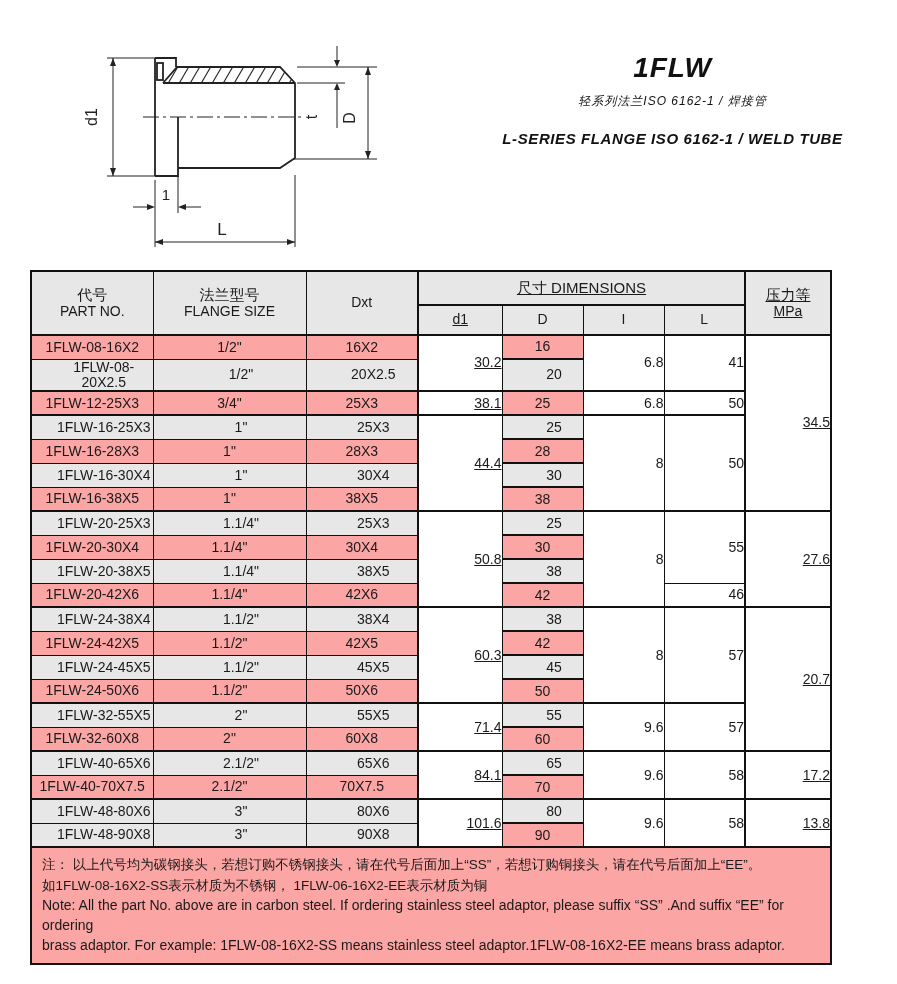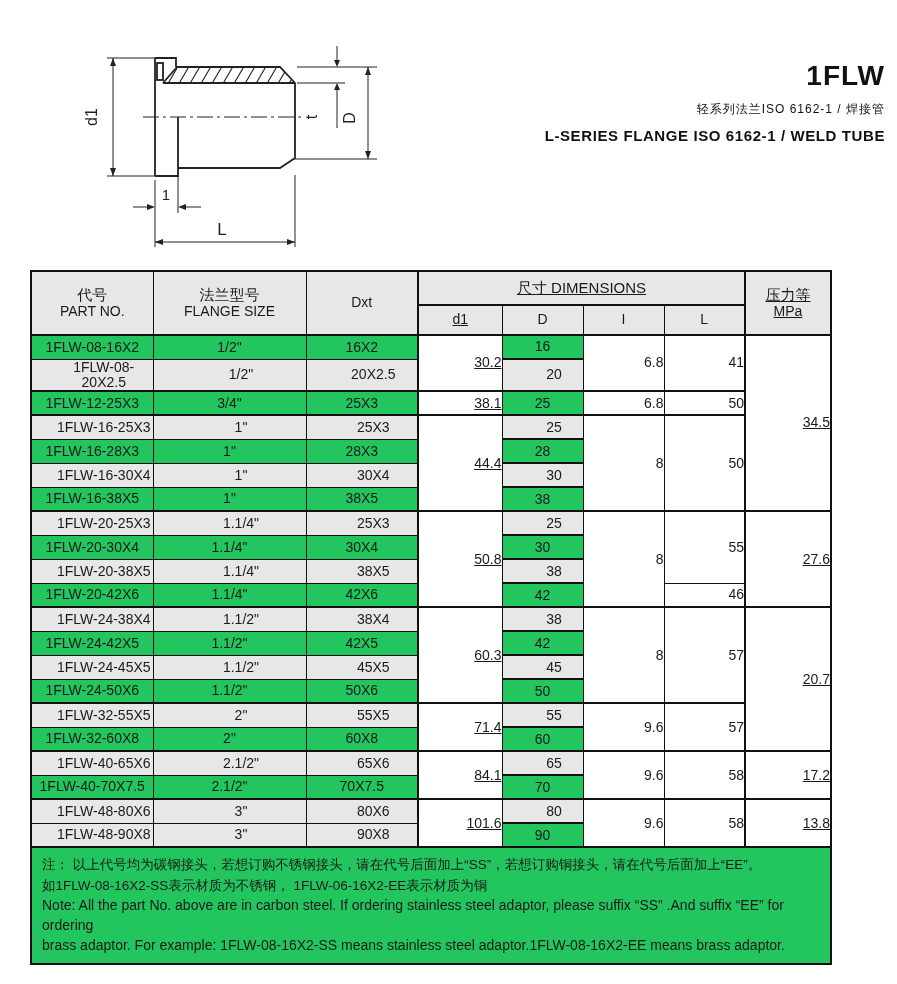--- a/index.html
+++ b/index.html
@@ -1,35 +1,35 @@
 <!DOCTYPE html>
 <html><head>
 <meta charset="utf-8">
 <style>
   html,body { margin:0; padding:0; background:#ffffff; }
   .page {
     position:relative; width:897px; height:984px; background:#fff;
     font-family:"Liberation Sans", sans-serif; color:#1a1a1a; overflow:hidden;
   }
   
-  .titleblock { position:absolute; left:460px; top:60px; width:425px; text-align:right; }
+  .titleblock { position:absolute; left:460px; top:52px; width:425px; text-align:center;font-style:italic; }
   .model { font-size:28px; font-weight:bold; letter-spacing:1px; color:#111; }
   .sub-cn { font-size:12px; margin-top:9px; color:#111; letter-spacing:1px; }
-  .sub-en { font-size:15px; margin-top:9px; color:#111; letter-spacing:0.6px; font-weight:bold; }
+  .sub-en { font-size:15px; margin-top:20px; color:#111; letter-spacing:0.6px; font-weight:bold; }
   
   .drawing { position:absolute; left:55px; top:25px; }
   .drawing text { font-family:"Liberation Sans", sans-serif; fill:#222; }
   .outline { stroke:#222; stroke-width:1.8; fill:none; }
   .thin    { stroke:#222; stroke-width:1;   fill:none; }
   .hatch   { stroke:#222; stroke-width:1.1; fill:none; }
   .ah      { fill:#222; stroke:none; }
   
   table.spec {
     position:absolute; left:30px; top:270px; width:800px;
-    border-collapse:collapse; table-layout:fixed; background:#22c55e;
+    border-collapse:collapse; table-layout:fixed; background:#fca5a5;
     border:2px solid #111;
   }
   .spec th, .spec td {
     border:1px solid #111; padding:0; text-align:center; vertical-align:middle;
     font-size:14px; line-height:1.1; overflow:hidden; color:#1a1a1a;
   }
   .spec thead th { background:#e7e7e7; font-weight:normal; }
   .spec thead tr.h1 { height:34px; }
   .spec thead tr.h2 { height:30px; }
   .spec thead tr.h2 th { border-bottom-width:2px; }

